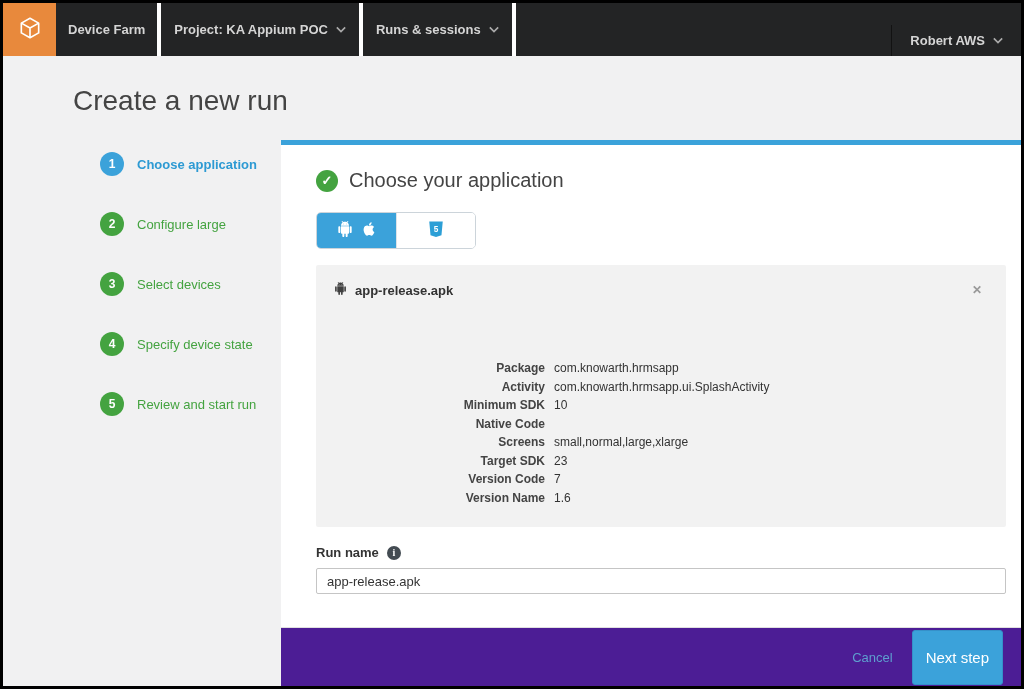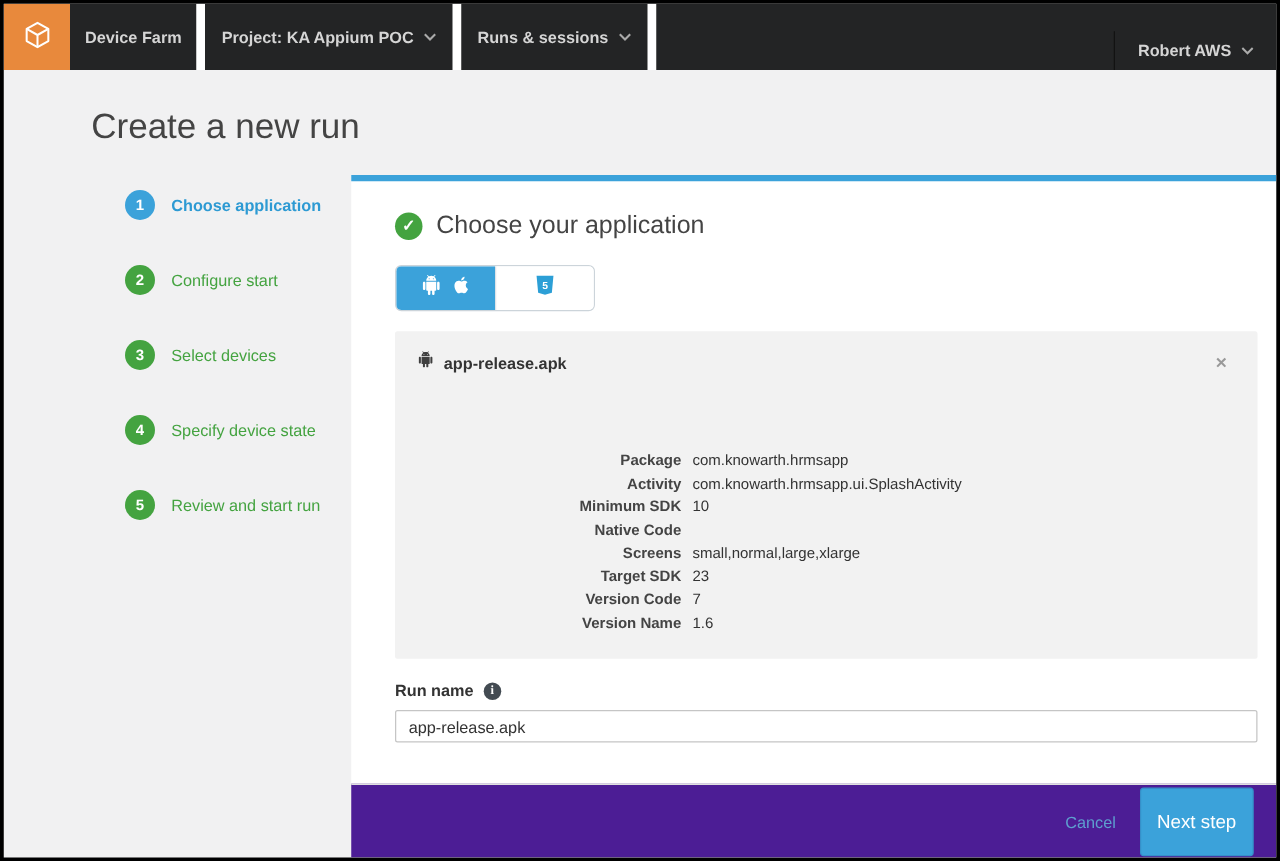--- a/index.html
+++ b/index.html
@@ -19,21 +19,21 @@
     color:#d5d5d5; font-size:13px; font-weight:bold;
   }
   .logo-block {
     width:53px; flex-shrink:0;
     background:var(--brand_orange,#e8893c);
     display:flex; align-items:center; justify-content:center;
   }
   .nav-item {
     display:flex; align-items:center; gap:8px;
     padding:0 13px;
-    border-right:7px solid #ffffff;
+    border-right:4px solid #ffffff;
     cursor:pointer; white-space:nowrap;
   }
   .nav-item.first { padding:0 12px; }
   .nav-spacer { flex:1; border-right:none; }
   .nav-item.user { border-right:none; border-left:1px solid #121212; padding:0 18px;margin-top:22px; }
   .chev { width:10px; height:7px; stroke:#aaa; stroke-width:2; fill:none; }
   
   .content { flex:1; display:flex; flex-direction:column; min-height:0; }
   h1.page-title {
     margin:28px 0 22px 70px;
@@ -166,21 +166,21 @@
 
   <div class="main-row">
 
     <div class="steps-col">
       <div class="step active">
         <span class="step-circle">1</span>
         <span class="step-label">Choose application</span>
       </div>
       <div class="step">
         <span class="step-circle">2</span>
-        <span class="step-label">Configure start</span>
+        <span class="step-label">Configure large</span>
       </div>
       <div class="step">
         <span class="step-circle">3</span>
         <span class="step-label">Select devices</span>
       </div>
       <div class="step">
         <span class="step-circle">4</span>
         <span class="step-label">Specify device state</span>
       </div>
       <div class="step">

